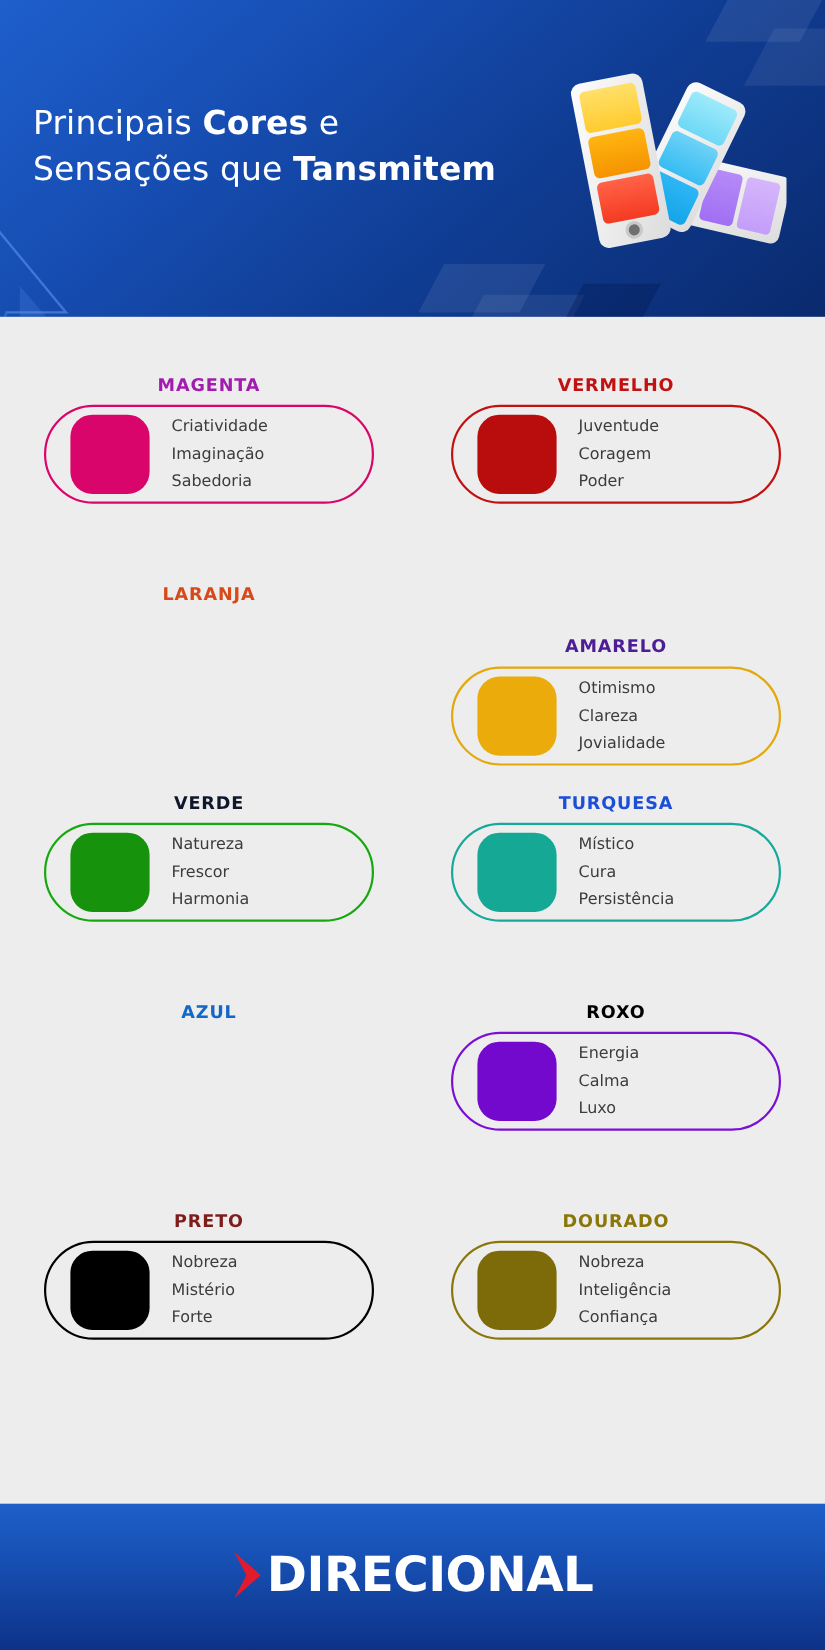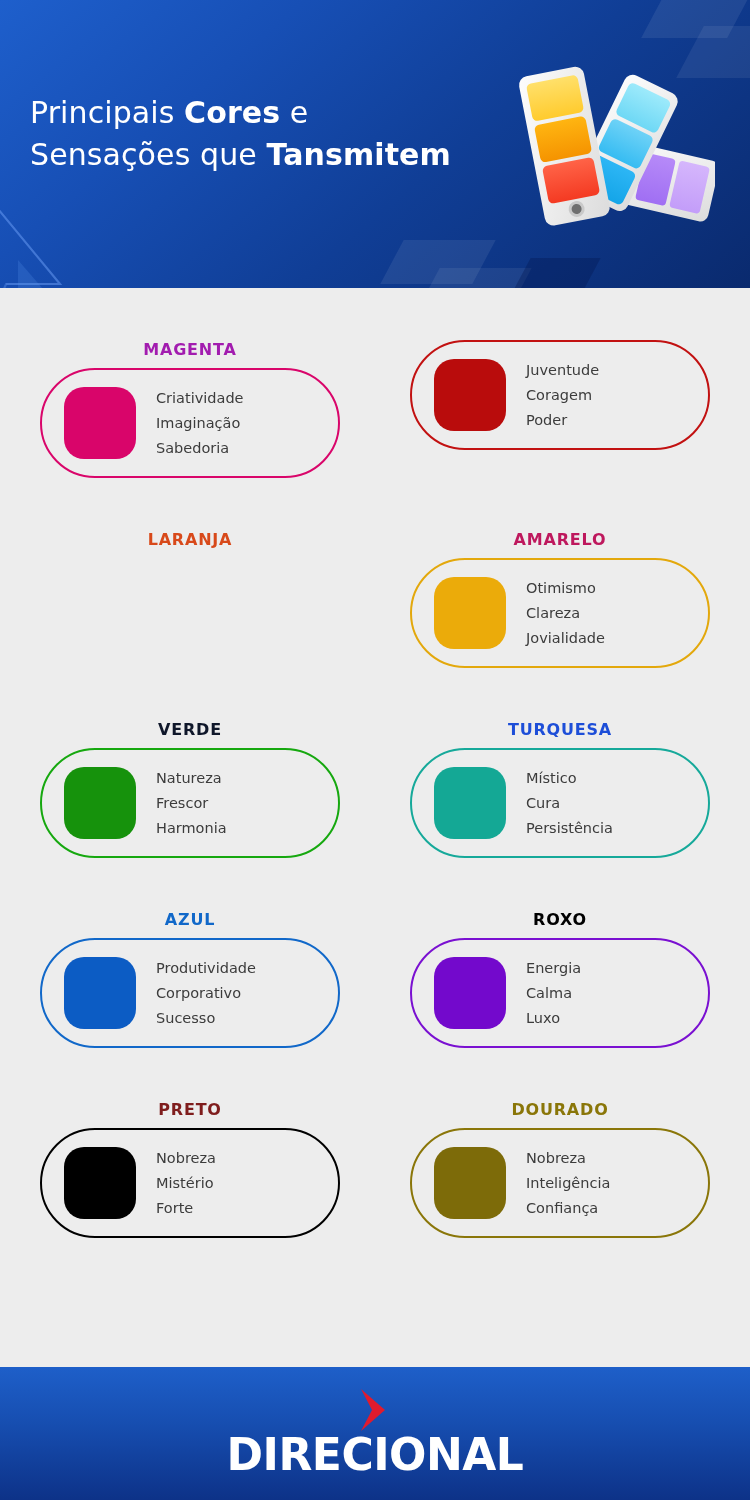--- a/index.html
+++ b/index.html
@@ -61,21 +61,21 @@
   }
   .card-title {
     text-align:center;
     font-size:16px;
     font-weight:700;
     letter-spacing:0.8px;
     margin-bottom:9px;
   }
   .card {
     position:relative;
-    height:110px;
+    height:90px;
     border-radius:55px;
     border:2px solid #000;
     background:#EDEDED;
     display:flex;
     align-items:center;
     padding-left:22px;
   }
   .card-swatch {
     width:72px; height:72px;
     border-radius:20px;
@@ -94,21 +94,20 @@
   .footer {
     position:absolute;
     left:0; top:1367px; width:750px; height:133px;
     background:linear-gradient(180deg,#1E5FC9 0%, #174FB2 40%, #0D3288 100%);
     display:flex; align-items:center; justify-content:center;
     overflow:hidden;
   }
   .logo {
     display:flex; align-items:center; gap:0px;
     transform:translateY(-2px);
-    flex-direction:column;
   }
   .logo-mark { margin-right:2px; display:block; }
   .logo-text {
     color:#FFFFFF;
     font-size:44px;
     font-weight:700;
     letter-spacing:-0.5px;
     line-height:44px;
     font-family:"DejaVu Sans", sans-serif;
   }
@@ -214,36 +213,37 @@
         <div class="card-swatch" style="background: rgb(217, 5, 106);"></div>
         <div class="card-traits" style="color: rgb(60, 60, 60);">
           <div>Criatividade</div>
           <div>Imaginação</div>
           <div>Sabedoria</div>
         </div>
       </div>
     </div>
 
     <div class="card-cell" style="left:410px; top:52px;">
+      <div class="card-title" style="color: rgb(194, 17, 17);">VERMELHO</div>
       <div class="card" style="border-color: rgb(194, 17, 17);">
         <div class="card-swatch" style="background: rgb(185, 12, 12);"></div>
         <div class="card-traits" style="color: rgb(60, 60, 60);">
           <div>Juventude</div>
           <div>Coragem</div>
           <div>Poder</div>
         </div>
       </div>
     </div>
 
     <div class="card-cell" style="left:40px; top:242px;">
       <div class="card-title" style="color: rgb(216, 73, 26);">LARANJA</div>
     </div>
 
     <div class="card-cell" style="left:410px; top:242px;">
-      <div class="card-title" style="color: #be185d;">AMARELO</div>
+      <div class="card-title" style="color: #4c1d95; margin-top: 48px;">AMARELO</div>
       <div class="card" style="border-color: rgb(227, 168, 12);">
         <div class="card-swatch" style="background: rgb(235, 171, 10);"></div>
         <div class="card-traits" style="color: rgb(60, 60, 60);">
           <div>Otimismo</div>
           <div>Clareza</div>
           <div>Jovialidade</div>
         </div>
       </div>
     </div>
 
@@ -266,28 +266,20 @@
         <div class="card-traits" style="color: rgb(60, 60, 60);">
           <div>Místico</div>
           <div>Cura</div>
           <div>Persistência</div>
         </div>
       </div>
     </div>
 
     <div class="card-cell" style="left:40px; top:622px;">
       <div class="card-title" style="color: rgb(17, 104, 201);">AZUL</div>
-      <div class="card" style="border-color: rgb(17, 104, 201);">
-        <div class="card-swatch" style="background: rgb(12, 92, 196);"></div>
-        <div class="card-traits" style="color: rgb(60, 60, 60);">
-          <div>Produtividade</div>
-          <div>Corporativo</div>
-          <div>Sucesso</div>
-        </div>
-      </div>
     </div>
 
     <div class="card-cell" style="left:410px; top:622px;">
       <div class="card-title" style="color: #000000;">ROXO</div>
       <div class="card" style="border-color: rgb(122, 16, 209);">
         <div class="card-swatch" style="background: rgb(115, 9, 204);"></div>
         <div class="card-traits" style="color: rgb(60, 60, 60);">
           <div>Energia</div>
           <div>Calma</div>
           <div>Luxo</div>

